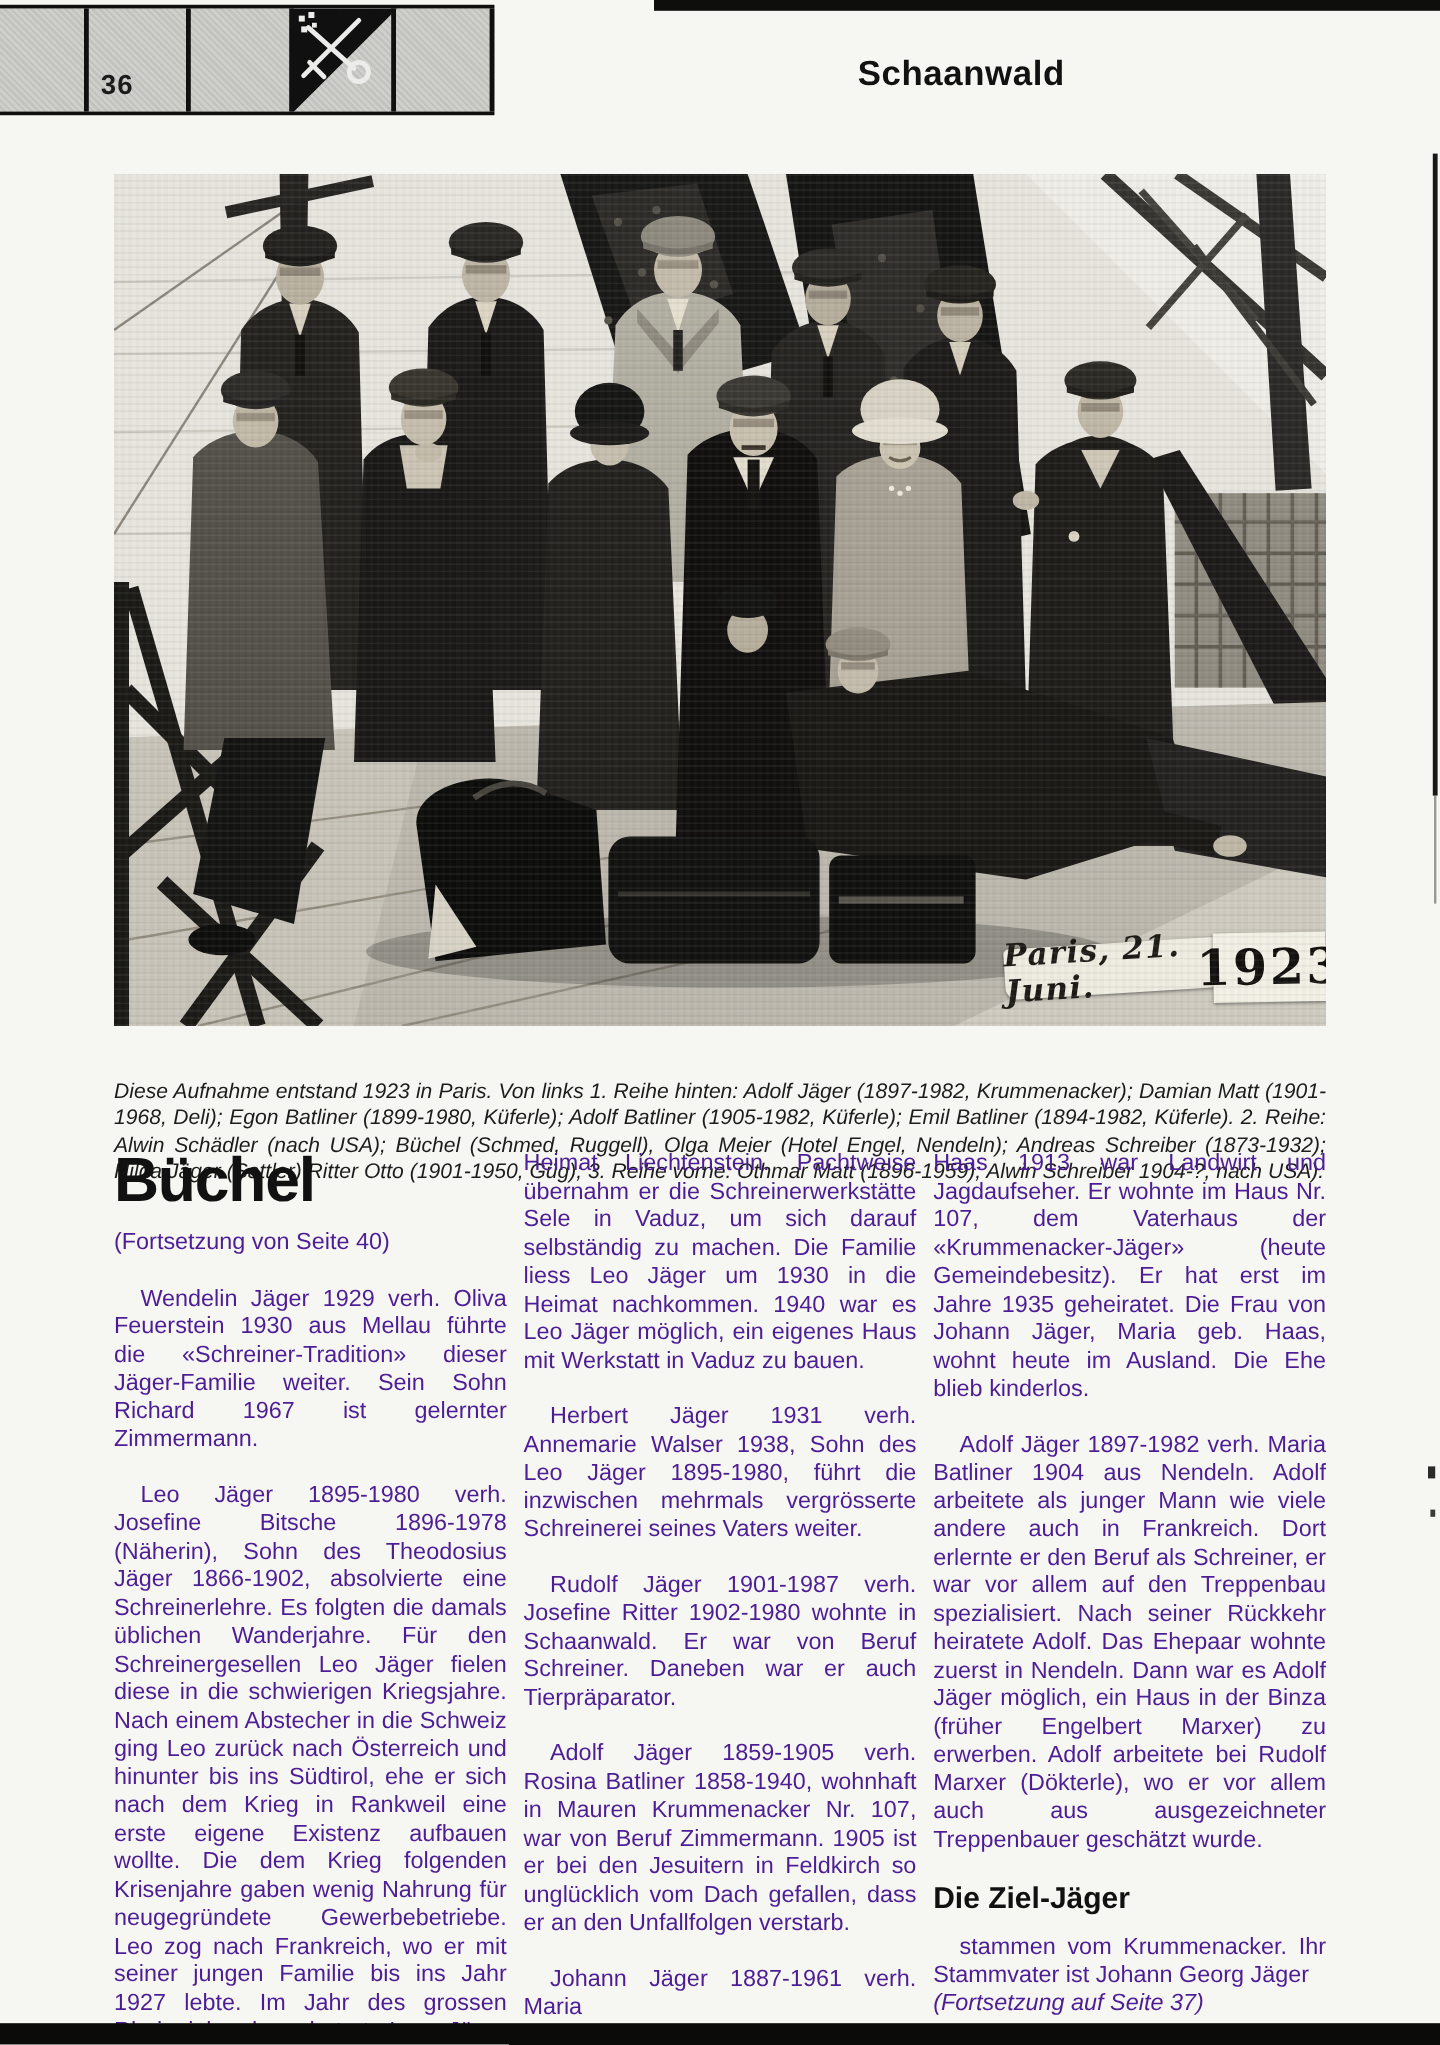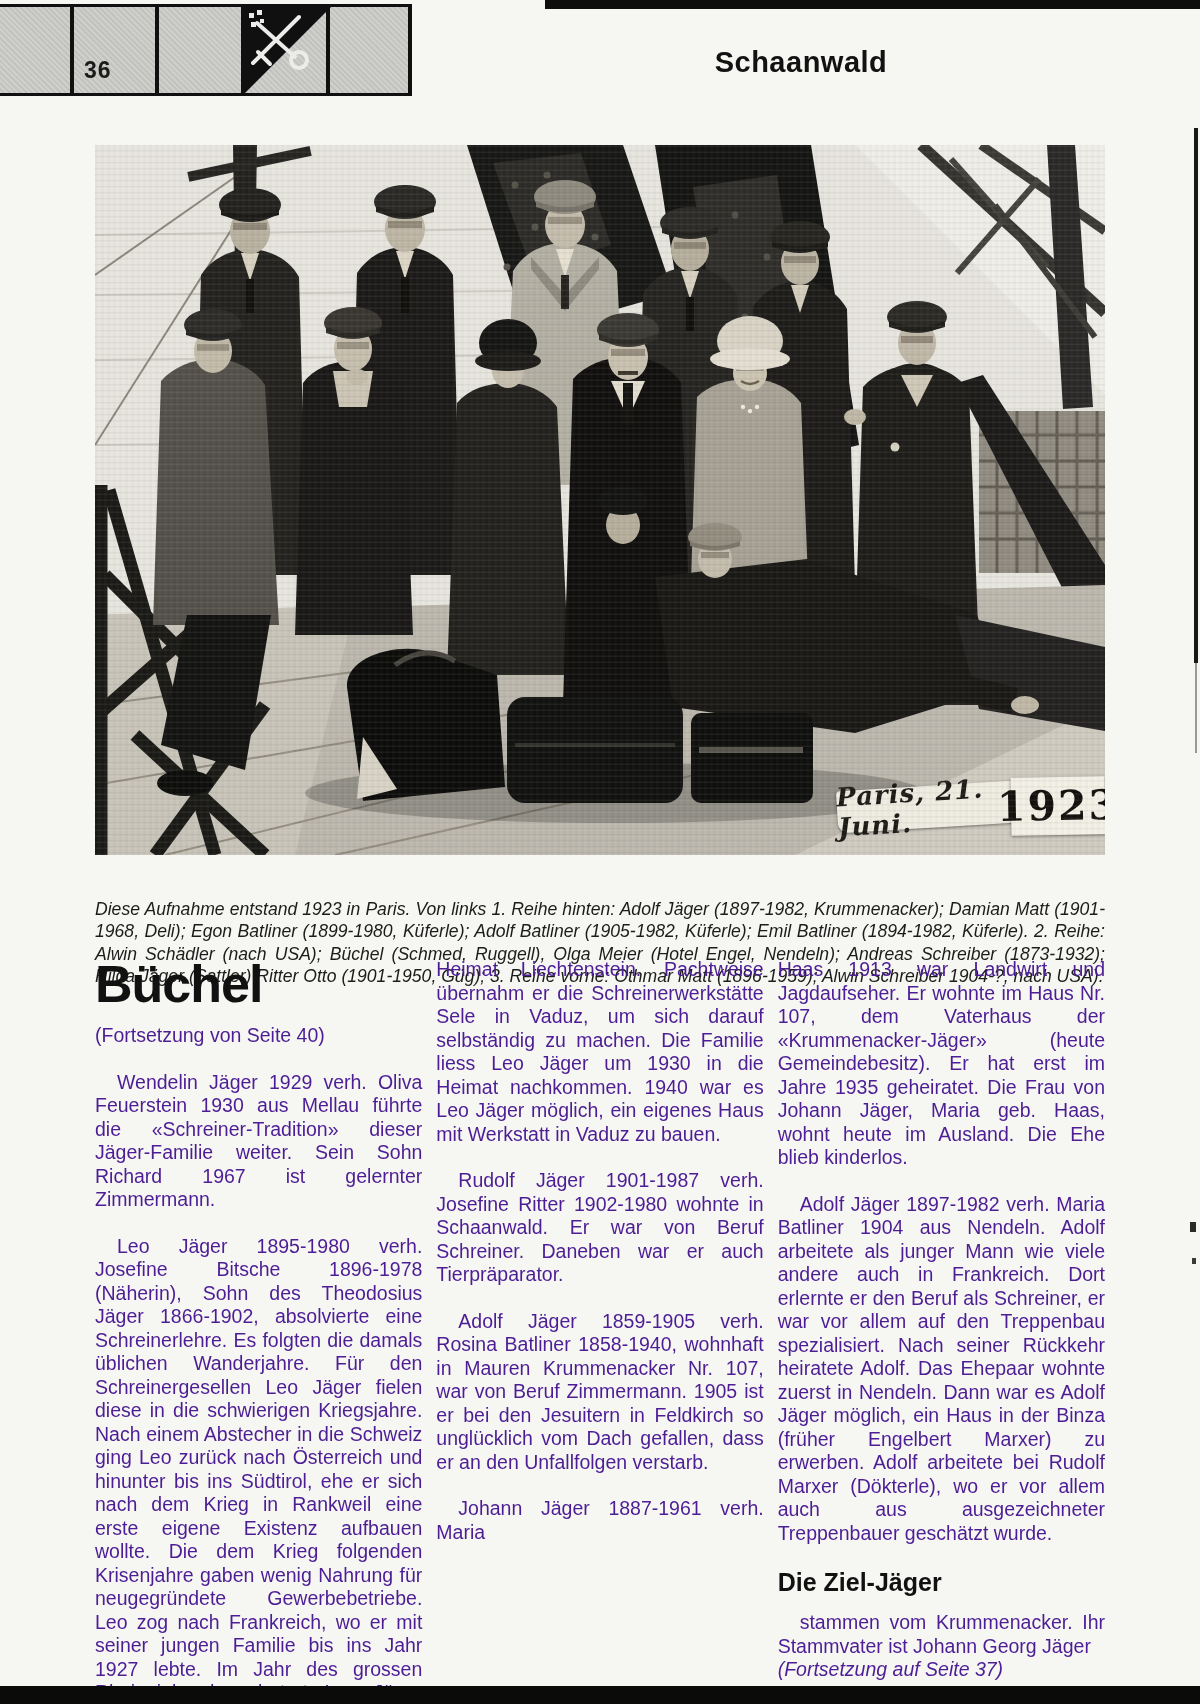--- a/index.html
+++ b/index.html
@@ -330,20 +330,21 @@
 
   <div class="columns">
     <div>
       <h1 class="article-title">Büchel</h1>
       <p class="cont-from">(Fortsetzung von Seite 40)</p>
       <p class="ind">Wendelin Jäger 1929 verh. Oliva Feuerstein 1930 aus Mellau führte die «Schreiner-Tradition» dieser Jäger-Familie weiter. Sein Sohn Richard 1967 ist gelernter Zimmermann.</p>
       <p class="ind">Leo Jäger 1895-1980 verh. Josefine Bitsche 1896-1978 (Näherin), Sohn des Theodosius Jäger 1866-1902, absolvierte eine Schreinerlehre. Es folgten die damals üblichen Wanderjahre. Für den Schreinergesellen Leo Jäger fielen diese in die schwierigen Kriegsjahre. Nach einem Abstecher in die Schweiz ging Leo zurück nach Österreich und hinunter bis ins Südtirol, ehe er sich nach dem Krieg in Rankweil eine erste eigene Existenz aufbauen wollte. Die dem Krieg folgenden Krisenjahre gaben wenig Nahrung für neugegründete Gewerbebetriebe. Leo zog nach Frankreich, wo er mit seiner jungen Familie bis ins Jahr 1927 lebte. Im Jahr des grossen Rheineinbruches betrat Leo Jäger erstmals den Boden seiner eigentlichen</p>
     </div>
     <div>
       <p>Heimat Liechtenstein. Pachtweise übernahm er die Schreinerwerkstätte Sele in Vaduz, um sich darauf selbständig zu machen. Die Familie liess Leo Jäger um 1930 in die Heimat nachkommen. 1940 war es Leo Jäger möglich, ein eigenes Haus mit Werkstatt in Vaduz zu bauen.</p>
+      <p class="ind">Herbert Jäger 1931 verh. Annemarie Walser 1938, Sohn des Leo Jäger 1895-1980, führt die inzwischen mehrmals vergrösserte Schreinerei seines Vaters weiter.</p>
       <p class="ind">Rudolf Jäger 1901-1987 verh. Josefine Ritter 1902-1980 wohnte in Schaanwald. Er war von Beruf Schreiner. Daneben war er auch Tierpräparator.</p>
       <p class="ind">Adolf Jäger 1859-1905 verh. Rosina Batliner 1858-1940, wohnhaft in Mauren Krummenacker Nr. 107, war von Beruf Zimmermann. 1905 ist er bei den Jesuitern in Feldkirch so unglücklich vom Dach gefallen, dass er an den Unfallfolgen verstarb.</p>
       <p class="ind">Johann Jäger 1887-1961 verh. Maria</p>
     </div>
     <div>
       <p>Haas 1913 war Landwirt und Jagdaufseher. Er wohnte im Haus Nr. 107, dem Vaterhaus der «Krummenacker-Jäger» (heute Gemeindebesitz). Er hat erst im Jahre 1935 geheiratet. Die Frau von Johann Jäger, Maria geb. Haas, wohnt heute im Ausland. Die Ehe blieb kinderlos.</p>
       <p class="ind">Adolf Jäger 1897-1982 verh. Maria Batliner 1904 aus Nendeln. Adolf arbeitete als junger Mann wie viele andere auch in Frankreich. Dort erlernte er den Beruf als Schreiner, er war vor allem auf den Treppenbau spezialisiert. Nach seiner Rückkehr heiratete Adolf. Das Ehepaar wohnte zuerst in Nendeln. Dann war es Adolf Jäger möglich, ein Haus in der Binza (früher Engelbert Marxer) zu erwerben. Adolf arbeitete bei Rudolf Marxer (Dökterle), wo er vor allem auch aus ausgezeichneter Treppenbauer geschätzt wurde.</p>
       <h3 class="subheading">Die Ziel-Jäger</h3>
       <p class="ind" style="margin-bottom:0">stammen vom Krummenacker. Ihr Stammvater ist Johann Georg Jäger</p>
       <p class="cont-on">(Fortsetzung auf Seite 37)</p>

